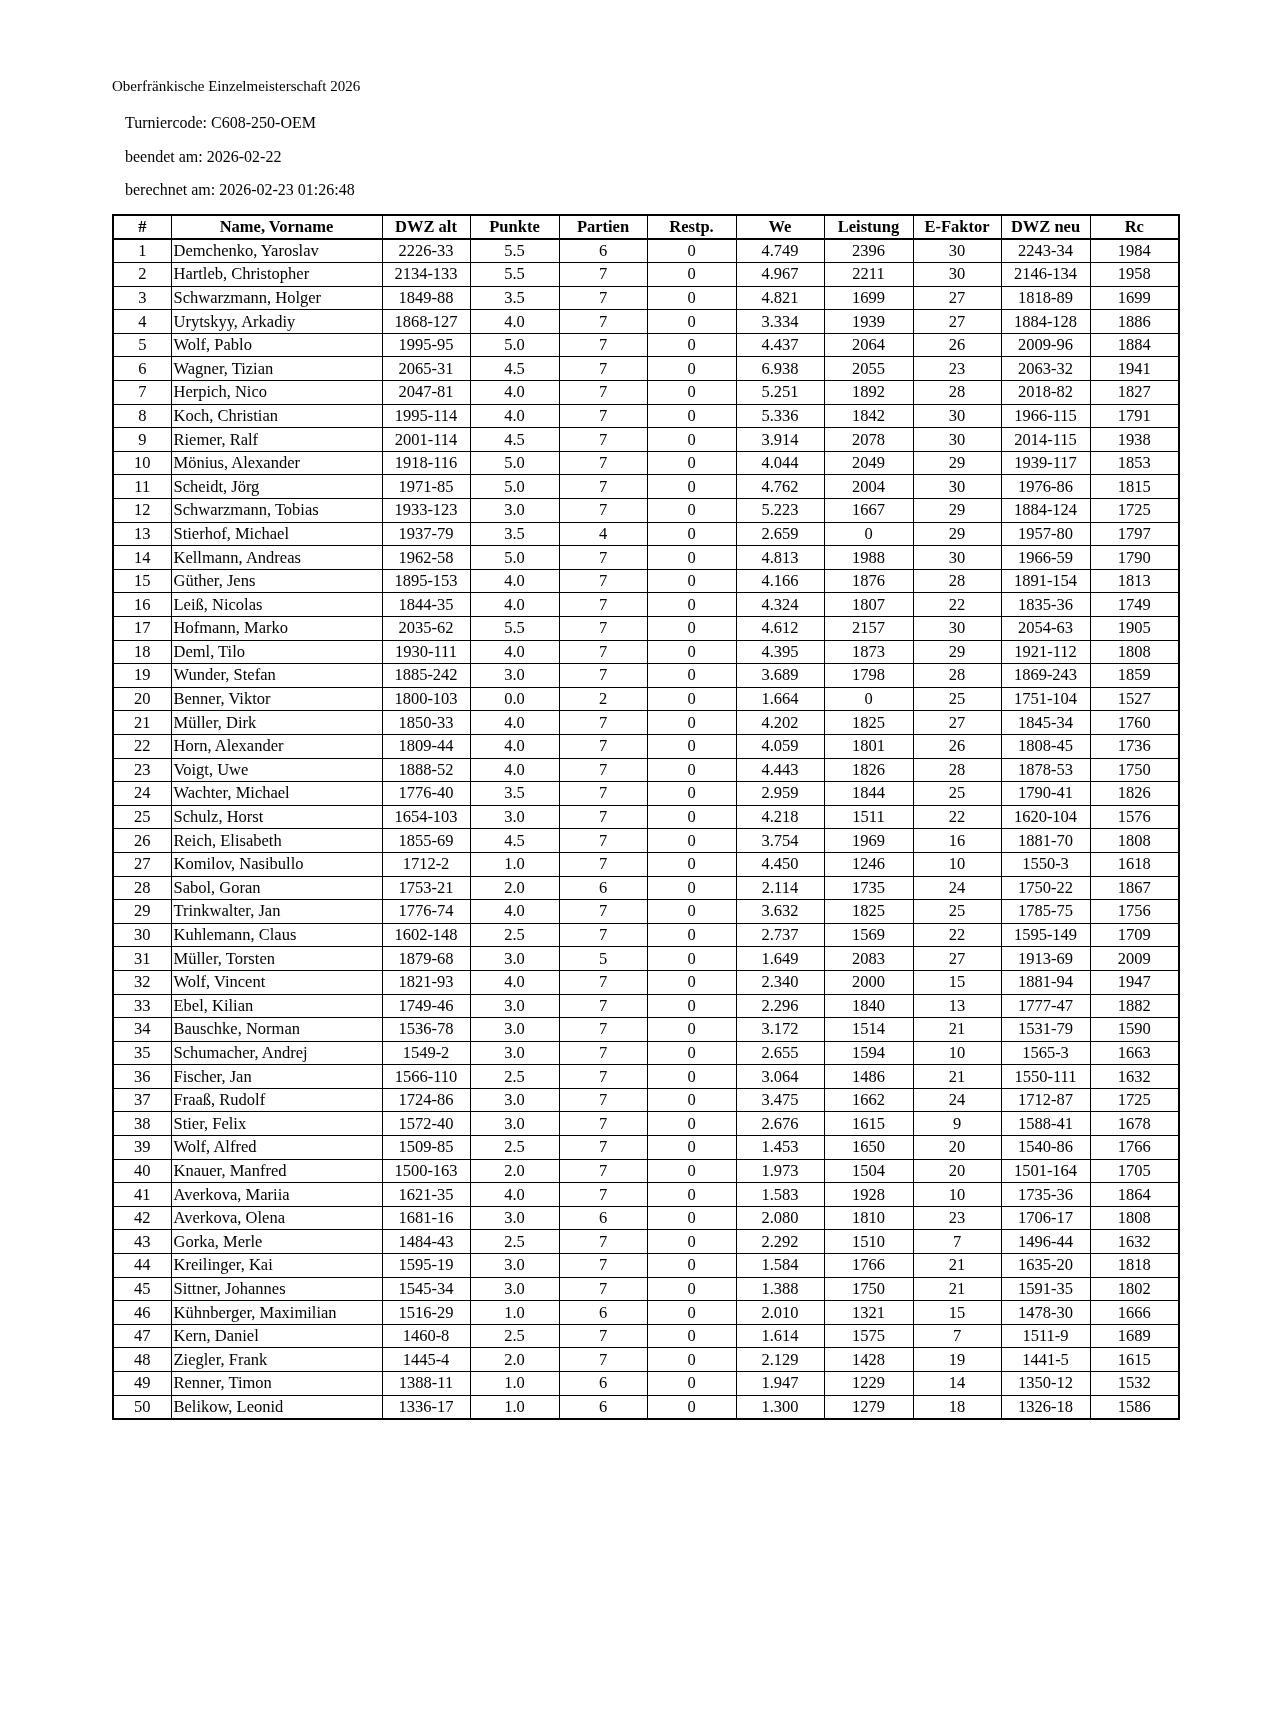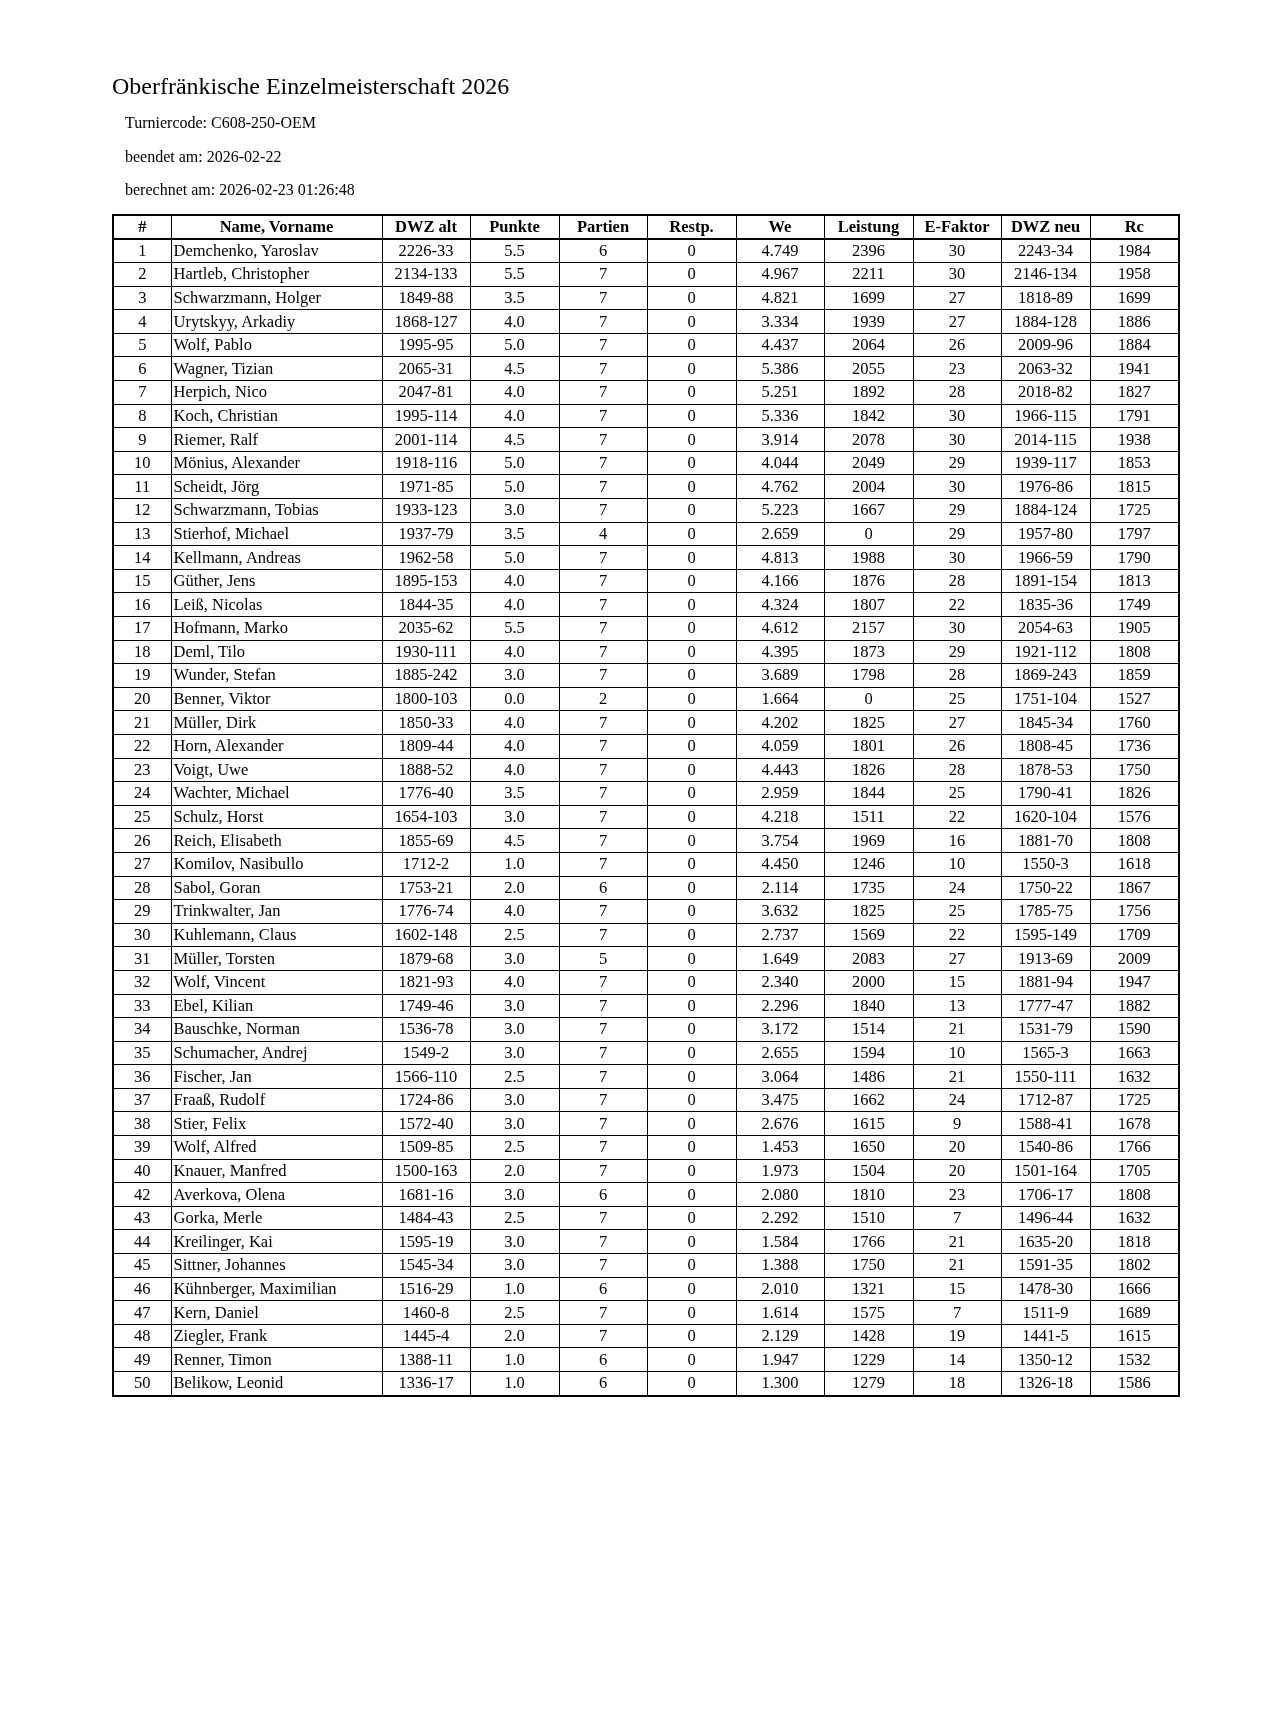--- a/index.html
+++ b/index.html
@@ -14,21 +14,21 @@
       font-family: "Liberation Serif", "DejaVu Serif", serif;
       color: #000000;
     }
     .page {
       position: absolute;
       left: 112px;
       top: 72px;
       width: 1068px;
     }
     .title {
-      font-size: 24px;
+      font-size: 15px;
       line-height: 28px;
       margin: 0;
       font-weight: normal;
     }
     .meta {
       font-size: 16px;
       line-height: 20.5px;
       margin: 13px;
     }
     table.results {
@@ -176,21 +176,21 @@
           <td>2009-96</td>
           <td>1884</td>
         </tr>
         <tr>
           <td>6</td>
           <td class="name">Wagner, Tizian</td>
           <td>2065-31</td>
           <td>4.5</td>
           <td>7</td>
           <td>0</td>
-          <td>5.386</td>
+          <td>6.938</td>
           <td>2055</td>
           <td>23</td>
           <td>2063-32</td>
           <td>1941</td>
         </tr>
         <tr>
           <td>7</td>
           <td class="name">Herpich, Nico</td>
           <td>2047-81</td>
           <td>4.0</td>
@@ -625,20 +625,33 @@
           <td>2.0</td>
           <td>7</td>
           <td>0</td>
           <td>1.973</td>
           <td>1504</td>
           <td>20</td>
           <td>1501-164</td>
           <td>1705</td>
         </tr>
         <tr>
+          <td>41</td>
+          <td class="name">Averkova, Mariia</td>
+          <td>1621-35</td>
+          <td>4.0</td>
+          <td>7</td>
+          <td>0</td>
+          <td>1.583</td>
+          <td>1928</td>
+          <td>10</td>
+          <td>1735-36</td>
+          <td>1864</td>
+        </tr>
+        <tr>
           <td>42</td>
           <td class="name">Averkova, Olena</td>
           <td>1681-16</td>
           <td>3.0</td>
           <td>6</td>
           <td>0</td>
           <td>2.080</td>
           <td>1810</td>
           <td>23</td>
           <td>1706-17</td>

